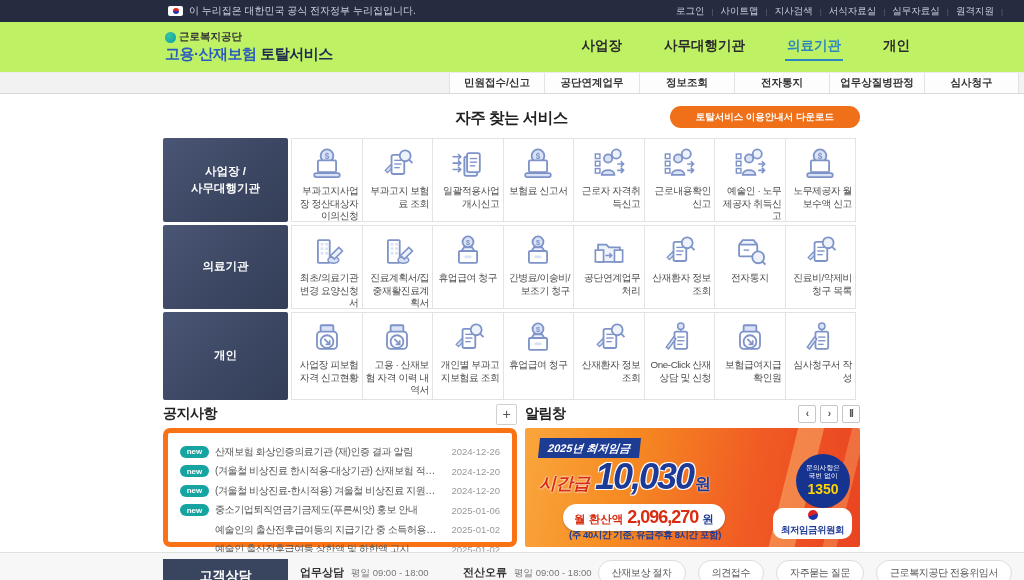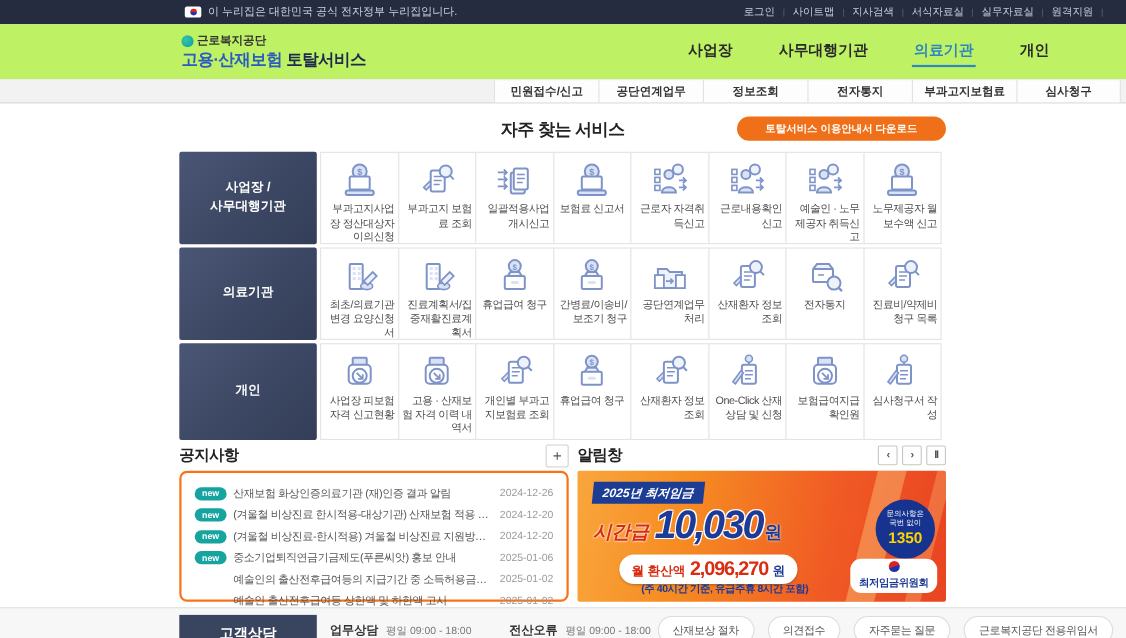--- a/index.html
+++ b/index.html
@@ -20,21 +20,21 @@
 
   
   .header { position:absolute; left:0; top:22px; width:1024px; height:50px; background:#bef264;
     display:flex; align-items:center; }
   .logo { margin-left:165px; cursor:pointer; }
   .logo .l1 { display:flex; align-items:center; font-size:10.5px; color:#333; font-weight:bold; }
   .logo .l1 .mark { width:11px; height:11px; border-radius:50%; margin-right:3px;
     background:radial-gradient(circle at 35% 35%, #35c4a8, #0b9e9e); }
   .logo .l2 { font-size:15px; font-weight:bold; margin-top:1px; letter-spacing:-.5px; }
   .logo .l2 .b { color:#2a5bc0; } .logo .l2 .d { color:#1e2b4e; }
-  .gnb { margin-left:auto; padding-right:68px; display:flex; gap:38px; }
+  .gnb { margin-left:auto; padding-right:112px; display:flex; gap:38px; }
   .gnb .item { font-size:13.5px; font-weight:bold; color:#2a2a2a; cursor:pointer; padding:4px 2px; }
   .gnb .item.active { color:#2e86c1; border-bottom:2px solid #2e86c1; }
 
   
   .subnav { position:absolute; left:0; top:72px; width:1024px; height:22px; background:#f2f2f2;
     border-top:1px solid #ececec; border-bottom:1px solid #d9d9d9; display:flex; }
   .subnav .spacer { width:449px; }
   .subnav .tab { width:95px; background:#fdfdfd; border-left:1px solid #e2e2e2;
     display:flex; align-items:center; justify-content:center; font-size:10.5px; font-weight:bold;
     color:#333; cursor:pointer; }
@@ -67,21 +67,21 @@
   .notice-head { left:163px; width:354px; }
   .alert-head { left:525px; width:335px; }
   .plus-btn { margin-left:auto; width:21px; height:21px; border:1px solid #d0d0d0; background:#fff;
     color:#555; font-size:14px; line-height:1; cursor:pointer; border-radius:2px; font-family:inherit; }
   .car-ctrl { margin-left:auto; display:flex; gap:4px; }
   .car-btn { width:18px; height:18px; border:1px solid #c6c6c6; background:#fff; color:#555;
     font-size:10px; font-weight:bold; line-height:1; cursor:pointer; border-radius:2px;
     font-family:inherit; letter-spacing:-1px; }
 
   .notice-card { position:absolute; left:163px; top:428px; width:354px; height:119px;
-    border:2px solid #f97316; border-radius:7px; background:#fff; padding:9px 12px 0; }
+    border:5px solid #f97316; border-radius:7px; background:#fff; padding:9px 12px 0; }
   .n-item { display:flex; align-items:center; height:19.5px; cursor:pointer; }
   .n-badge { width:29px; height:12px; border-radius:7px; background:#16a4a0; color:#fff;
     font-size:8px; font-weight:bold; display:flex; align-items:center; justify-content:center;
     margin-right:6px; flex:0 0 auto; }
   .n-badge.hide { visibility:hidden; }
   .n-text { flex:1; font-size:10px; color:#555; white-space:nowrap; overflow:hidden;
     text-overflow:ellipsis; letter-spacing:-.4px; }
   .n-date { font-size:9.5px; color:#999; margin-left:8px; flex:0 0 auto; }
 
   
@@ -99,21 +99,21 @@
   .b-wage .wv { color:#1d3a96; font-size:36px; font-weight:bold; font-style:italic;
     letter-spacing:-2px; line-height:.9;
     text-shadow:-1px -1px 0 #fff,1px -1px 0 #fff,-1px 1px 0 #fff,1px 1px 0 #fff; }
   .b-wage .wu { color:#1d3a96; font-size:16px; font-weight:bold;
     text-shadow:0 0 2px #fff; margin-left:2px; }
   .b-month { position:absolute; left:38px; top:76px; background:#fff; border-radius:14px;
     padding:3px 11px; display:flex; align-items:baseline; gap:4px; box-shadow:0 1px 2px rgba(0,0,0,.25); }
   .b-month .ml { color:#d92c10; font-size:11.5px; font-weight:bold; }
   .b-month .mv { color:#d92c10; font-size:18px; font-weight:bold; letter-spacing:-1px; }
   .b-month .mu { color:#1d3a96; font-size:11.5px; font-weight:bold; }
-  .b-note { position:absolute; left:58px; top:101px; color:#1d3a96; font-size:9.5px; font-weight:bold;
+  .b-note { position:absolute; left:44px; top:101px; color:#1d3a96; font-size:9.5px; font-weight:bold;
     letter-spacing:-.4px; }
   .b-badge { position:absolute; right:10px; top:26px; width:54px; height:54px; border-radius:50%;
     background:#16338f; display:flex; flex-direction:column; align-items:center; justify-content:center;
     color:#fff; line-height:1.25; }
   .b-badge .bs { font-size:6.8px; } .b-badge .bn { font-size:14px; font-weight:bold; color:#ffd400; }
   .b-org { position:absolute; right:8px; bottom:8px; background:#fff; border-radius:10px;
     padding:2px 8px; display:flex; align-items:center; gap:4px;flex-direction:column; }
   .b-org .tg { width:10px; height:10px; border-radius:50%;
     background:linear-gradient(160deg,#d22 48%,#23a 52%); }
   .b-org .ot { color:#1d3a96; font-size:9.5px; font-weight:bold; letter-spacing:-.5px; }
@@ -176,21 +176,21 @@
       </div>
   </div>
 
   <div class="subnav">
     <div class="spacer"></div>
     <div style="display:flex" id="subnav-tabs">
         <div class="tab">민원접수/신고</div>
         <div class="tab">공단연계업무</div>
         <div class="tab">정보조회</div>
         <div class="tab">전자통지</div>
-        <div class="tab">부과고지보험료</div>
+        <div class="tab">업무상질병판정</div>
         <div class="tab">심사청구</div>
       </div>
   </div>
 
   <div class="sec-title">자주 찾는 서비스</div>
   <button class="dl-btn">토탈서비스 이용안내서 다운로드</button>
   <div class="grid" id="service-grid">
       <div class="g-row">
         <div class="g-cat">사업장 /
 사무대행기관</div>

